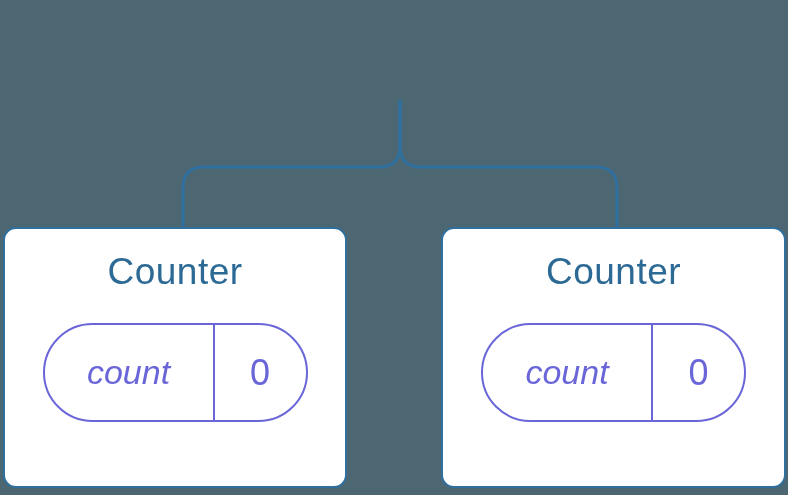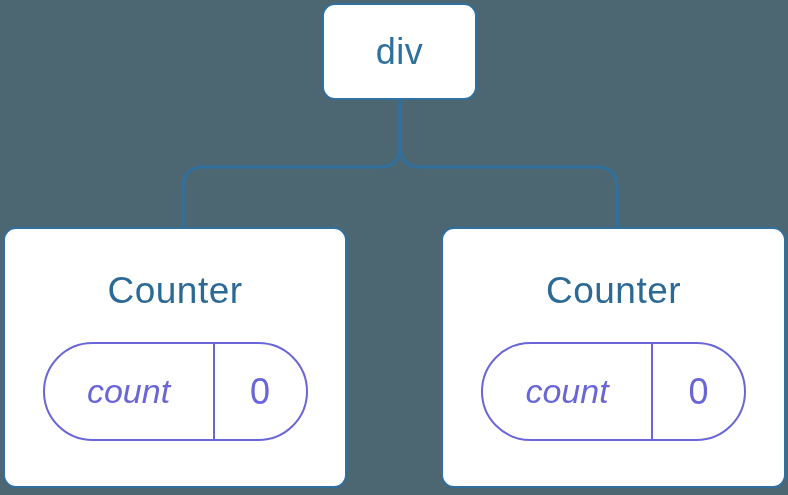--- a/index.html
+++ b/index.html
@@ -44,21 +44,21 @@
     top: 227px;
     width: 344px;
     height: 261px;
     box-sizing: border-box;
     background: #fff;
     border: 2.5px solid var(--blue);
     border-radius: 13px;
     display: flex;
     flex-direction: column;
     align-items: center;
-    padding-top: 40px;
+    padding-top: 21px;
   }
   .card-left  { left: 3px; }
   .card-right { left: 441px; width: 345px; }
   .component-title {
     font-size: 37px;
     font-weight: 500;
     line-height: 44px;
     letter-spacing: 0.5px;
   }
   .state-pill {
@@ -98,23 +98,20 @@
 </head>
 <body>
 
 <div id="stage" style="background: rgb(76, 102, 114); --blue: #2F709F; --purple: #6A66D8;">
 
   <svg id="connector-svg" viewBox="0 0 788 495" xmlns="http://www.w3.org/2000/svg">
     <path d="M 400 100 L 400 146 Q 400 167 379 167 L 204 167 Q 183 167 183 188 L 183 228" fill="none" stroke-width="3" stroke="#2F709F"></path>
     <path d="M 400 100 L 400 146 Q 400 167 421 167 L 596 167 Q 617 167 617 188 L 617 228" fill="none" stroke-width="3" stroke="#2F709F"></path>
   </svg>
 
-  <div class="node-root" style="color: rgb(47, 112, 159);">
-    <span style="color: rgb(47, 112, 159);">div</span>
-  </div>
 
   <div class="component-card card-left">
     <div class="component-title" style="color: rgb(44, 106, 149);">Counter</div>
     <div class="state-pill">
       <div class="state-key-cell">count</div>
       <div class="state-divider"></div>
       <div class="state-value-cell">0</div>
     </div>
   </div>
 

